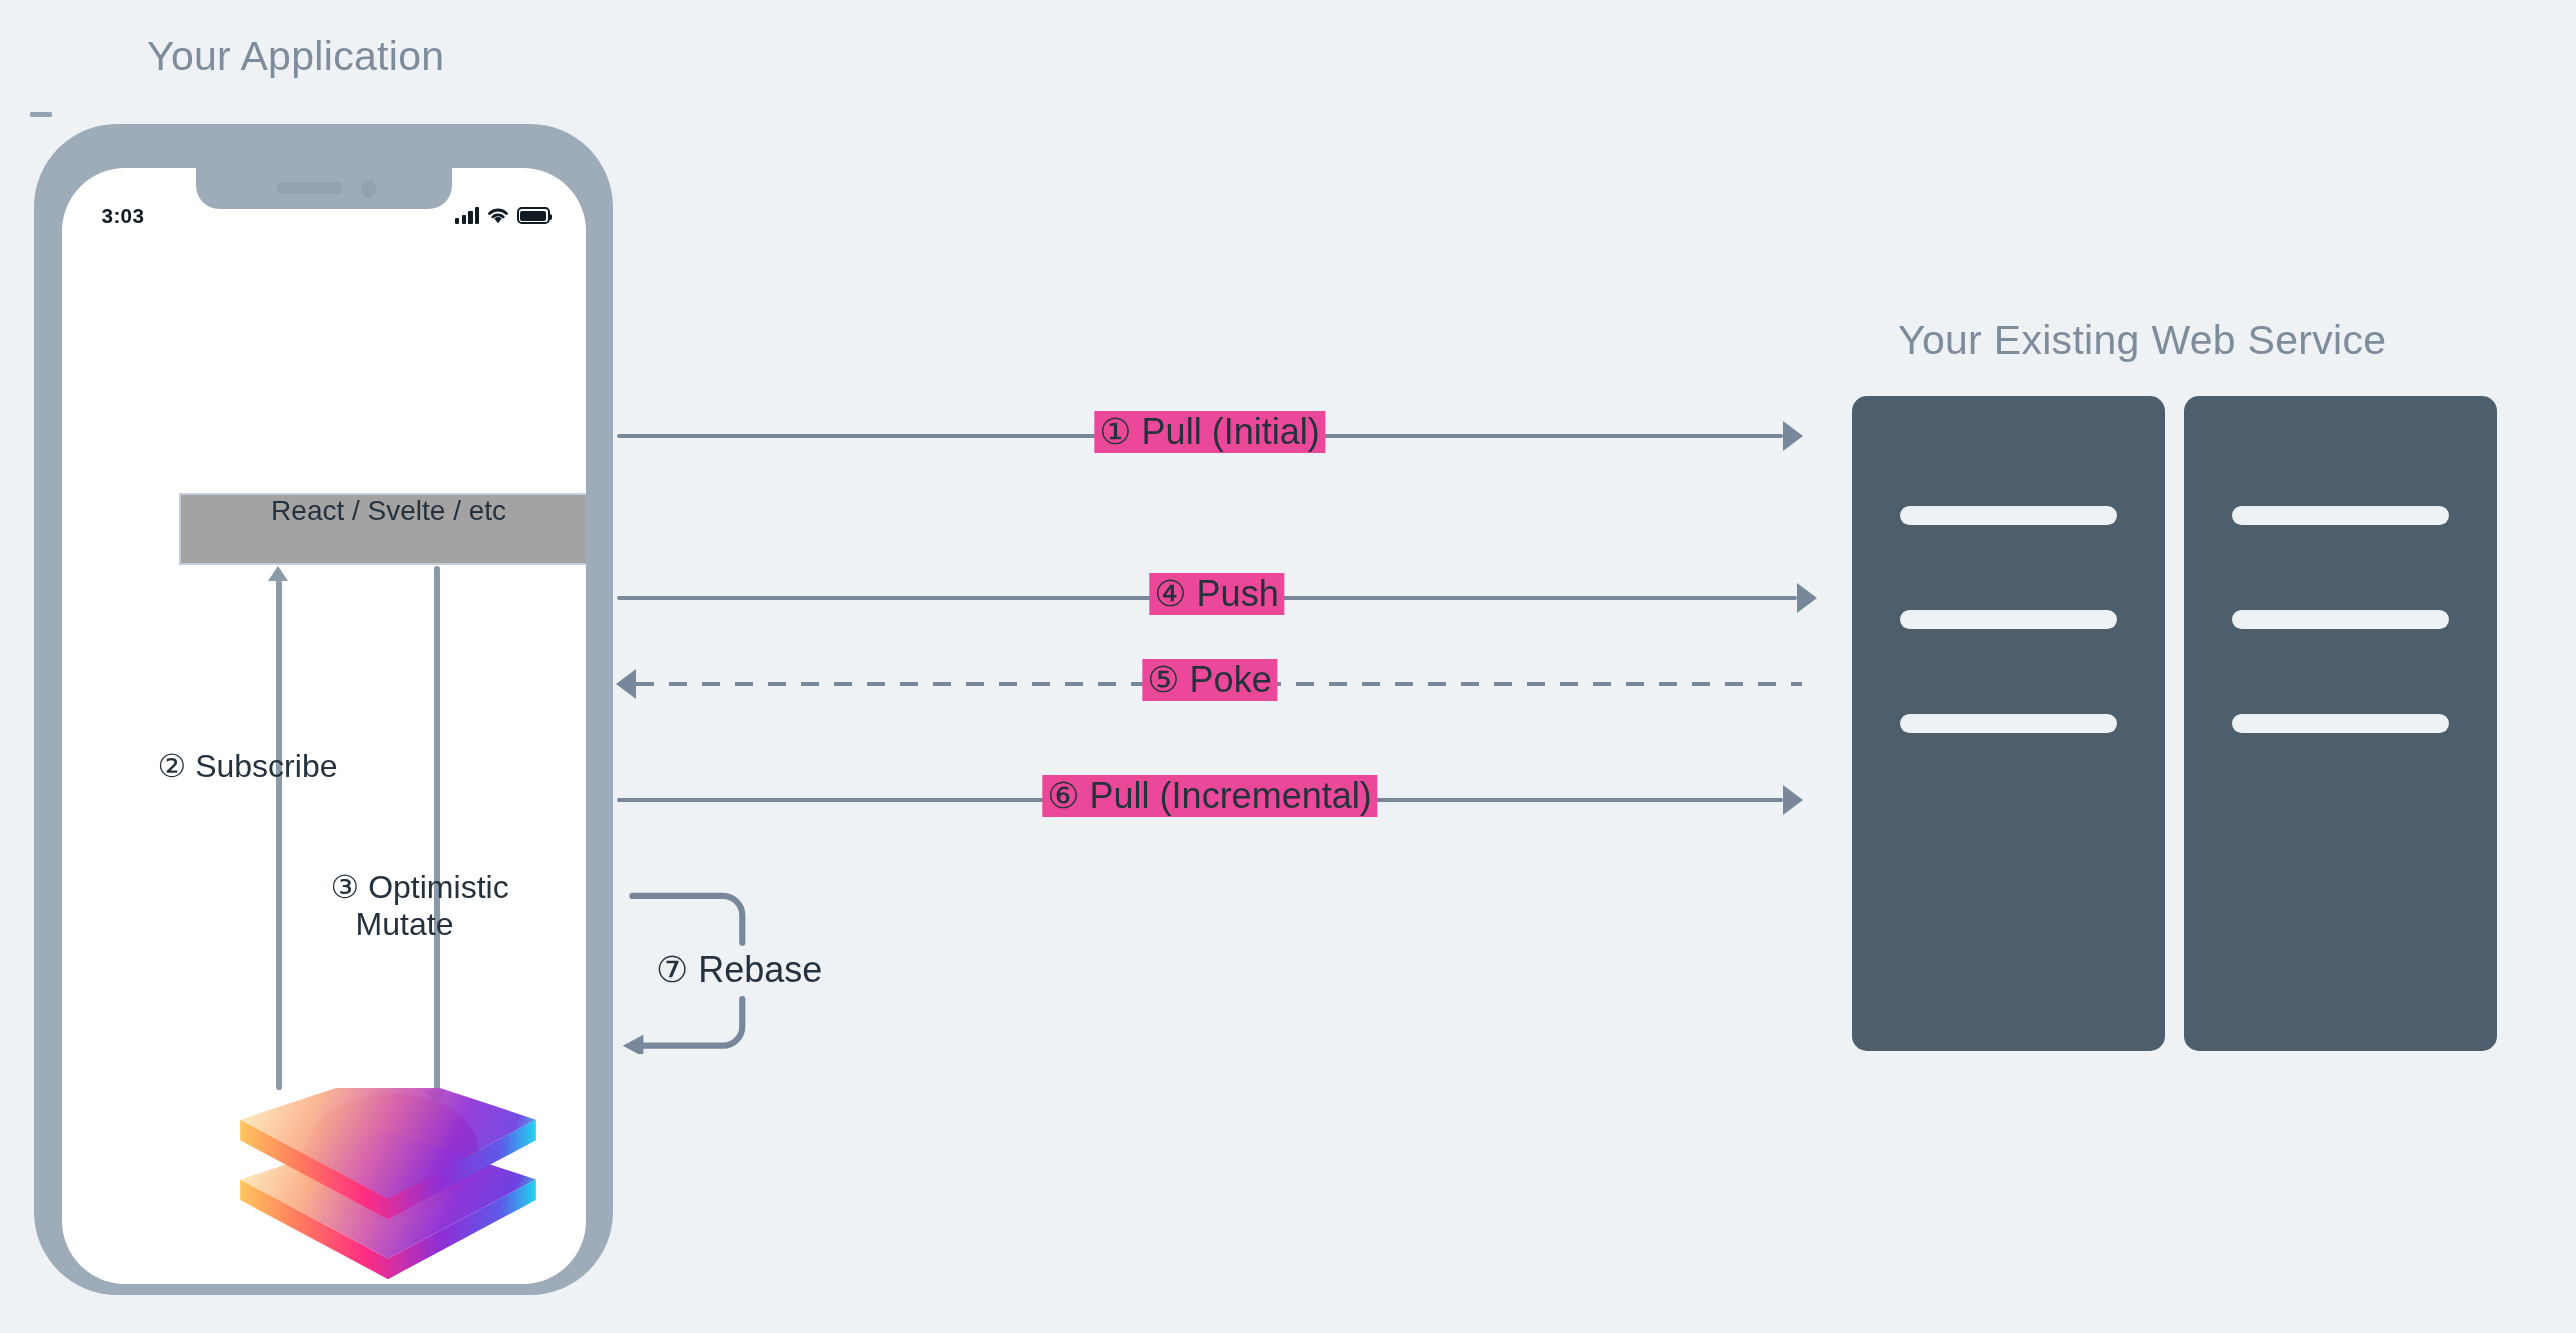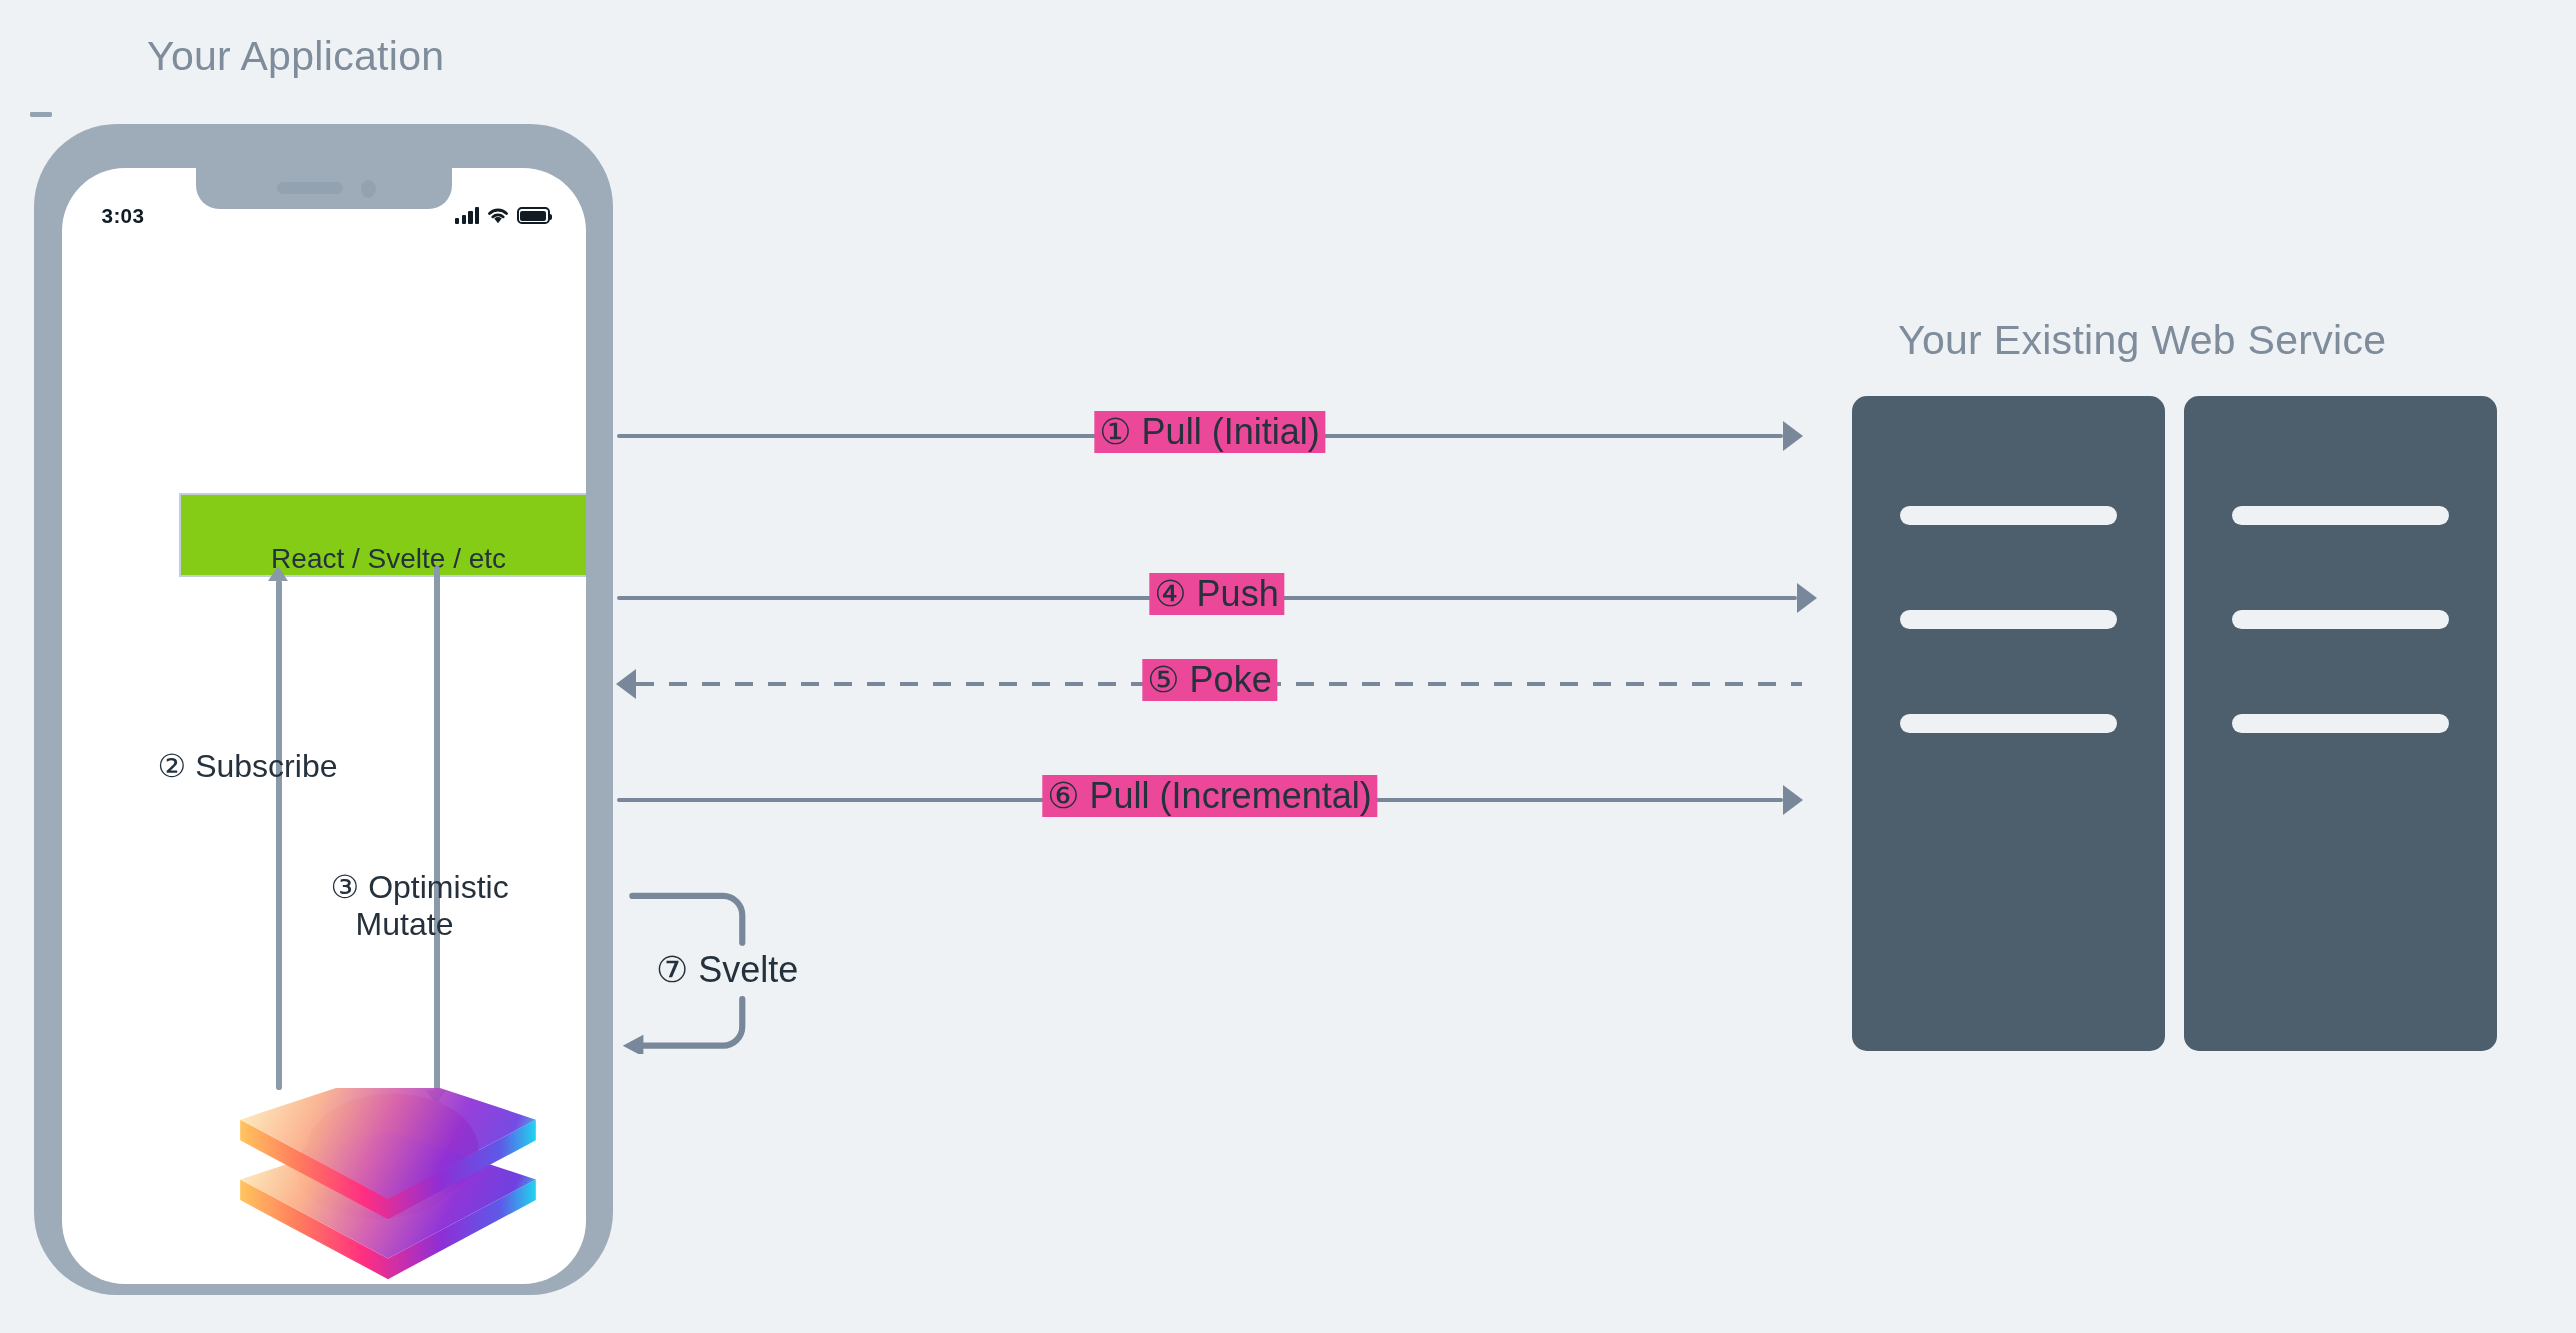--- a/index.html
+++ b/index.html
@@ -78,23 +78,23 @@
   }
   .battery::after{
     content:""; position:absolute; right:-4.8px; top:4.8px;
     width:2.8px; height:6.2px; background:#111b24; border-radius:0 2.1px 2.1px 0;
   }
   .battery i{ display:block; width:100%; height:100%; background:#111b24; border-radius:2.1px; }
 
   
   .fw-box{
     position:absolute; left:117px; top:325px;
-    width:420px; height:84px;
-    border:2.1px solid #c2ced9; background:#84cc16;
-    display:flex; align-items:flex-end; justify-content:center;
+    width:420px; height:72px;
+    border:2.1px solid #c2ced9; background:#a3a3a3;
+    display:flex; align-items:flex-start; justify-content:center;
   }
   .fw-box span{ font-size:28px; color:#25313c; white-space:nowrap; }
 
   
   .varrow{ position:absolute; }
   .varrow .shaft{ position:absolute; left:0; top:0; width:6.2px; background:#8b9aa9; border-radius:2.8px; }
   .vhead-up, .vhead-down{
     position:absolute; left:-7.6px; width:0; height:0;
     border-left:10.3px solid transparent; border-right:10.3px solid transparent;
   }
@@ -297,14 +297,14 @@
   <div class="flow-label">⑥ Pull (Incremental)</div>
 </div>
 
 <div class="rebase-loop">
   <svg width="158" height="165" viewBox="0 0 230 240">
     <path d="M18 10 H150 A28 28 0 0 1 178 38 V78" stroke="#78889a" stroke-width="9" fill="none" stroke-linecap="round"></path>
     <path d="M178 160 V200 A28 28 0 0 1 150 228 H34" stroke="#78889a" stroke-width="9" fill="none" stroke-linecap="round"></path>
     <path d="M4 228 L34 212 L34 244 Z" fill="#78889a"></path>
   </svg>
 </div>
-<div id="lbl-rebase">⑦ Svelte</div>
+<div id="lbl-rebase">⑦ Rebase</div>
 
 
 </body></html>

